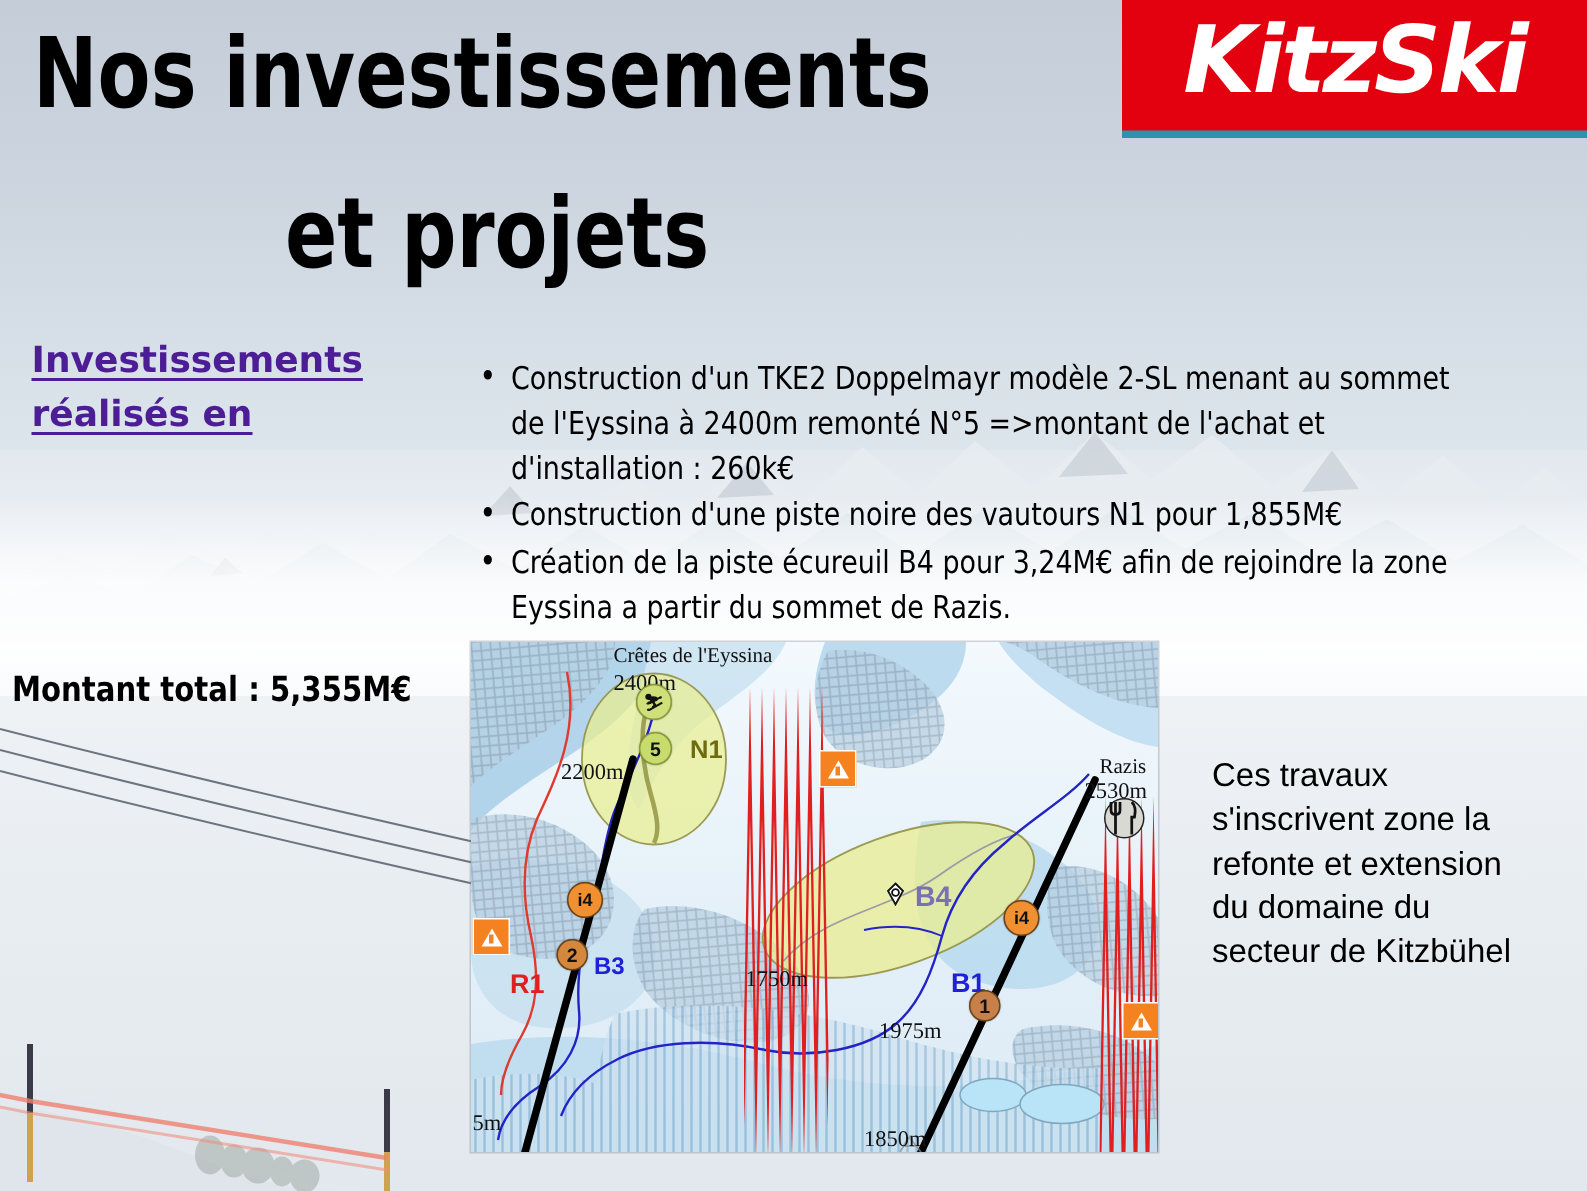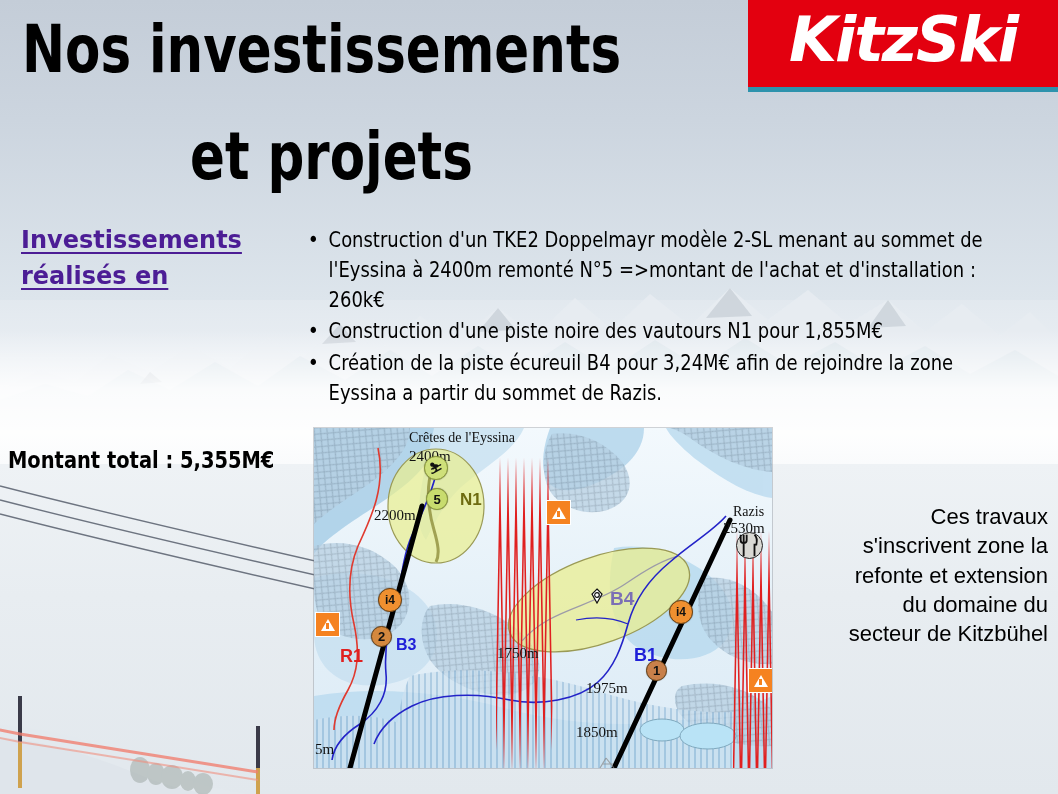--- a/index.html
+++ b/index.html
@@ -53,27 +53,27 @@
   .lead span{text-decoration:underline;text-underline-offset:4px;}
   .total{position:absolute;left:8px;top:447px;
      font-family:"DejaVu Sans Condensed","Liberation Sans",sans-serif;
      font-weight:bold;font-size:23px;color:#000;white-space:nowrap;
      transform:scaleX(.94);transform-origin:left center;}
 
   
   .bullets{position:absolute;left:302px;top:226px;width:740px;
      font-family:"DejaVu Sans Condensed","Liberation Sans",sans-serif;
      font-size:21px;line-height:1.42;color:#000;}
-  .bullets ul{margin:0;padding:0;list-style:none;}
+  .bullets ul{margin:12px;padding:0;list-style:none;}
   .bullets li{position:relative;padding-left:28px;margin-bottom:2px;
      transform:scaleX(.95);transform-origin:left top;}
   .bullets li:before{content:"\2022";position:absolute;left:6px;top:-2px;font-size:22px;}
 
   
-  .note{position:absolute;left:808px;top:502px;width:240px;text-align:right;
+  .note{position:absolute;left:808px;top:502px;width:240px;text-align:left;
      font-family:"Liberation Sans",sans-serif;font-size:22px;line-height:1.33;
      color:#000;font-weight:400;}
 
   
   .map{position:absolute;left:314px;top:428px;width:458px;height:340px;
      overflow:hidden;background:#eaf2f8;box-shadow:0 0 0 1px rgba(120,130,140,.35);}
   .map svg{display:block;width:100%;height:100%;}
   .maplabel{position:absolute;font-family:"Liberation Serif",serif;
      color:#111;white-space:nowrap;}
   .mapbold{position:absolute;font-family:"Liberation Sans",sans-serif;font-weight:bold;white-space:nowrap;}
@@ -264,21 +264,21 @@
     </svg>
     <div class="maplabel" style="left:95px;top:20px;font-size:15px;">2400m</div>
     <div class="maplabel" style="left:60px;top:79px;font-size:15px;">2200m</div>
     <div class="maplabel" style="left:419px;top:76px;font-size:14px;">Razis</div>
     <svg class="squig" style="left:419px;top:90px;width:40px;" viewBox="0 0 40 6" preserveAspectRatio="none">
       <path d="M0,5 L4,1 L8,5 L12,1 L16,5 L20,1 L24,5 L28,1 L32,5 L36,1 L40,5" stroke="#e02020" stroke-width="1.1" fill="none"></path>
     </svg>
     <div class="maplabel" style="left:409px;top:92px;font-size:15px;">2530m</div>
     <div class="maplabel" style="left:183px;top:217px;font-size:15px;">1750m</div>
     <div class="maplabel" style="left:272px;top:252px;font-size:15px;">1975m</div>
-    <div class="maplabel" style="left:262px;top:296px;font-size:15px;">1850m</div>
+    <div class="maplabel" style="left:262px;top:324px;font-size:15px;">1850m</div>
     <div class="maplabel" style="left:1px;top:313px;font-size:15px;">5m</div>
 
     <div class="mapbold" style="left:146px;top:62px;font-size:17px;color:#6e6b10;">N1</div>
     <div class="mapbold" style="left:296px;top:160px;font-size:19px;color:#7b6fb5;">B4</div>
     <div class="mapbold" style="left:82px;top:208px;font-size:16px;color:#2020d8;">B3</div>
     <div class="mapbold" style="left:320px;top:217px;font-size:18px;color:#2020d8;">B1</div>
     <div class="mapbold" style="left:26px;top:218px;font-size:18px;color:#e02020;">R1</div>
 
     <svg style="position:absolute;left:275px;top:160px;width:16px;height:16px;" viewBox="0 0 16 16">
       <path d="M8,1 L13,6 L8,15 L3,6 Z" fill="#fff" stroke="#111" stroke-width="1.2"></path>

